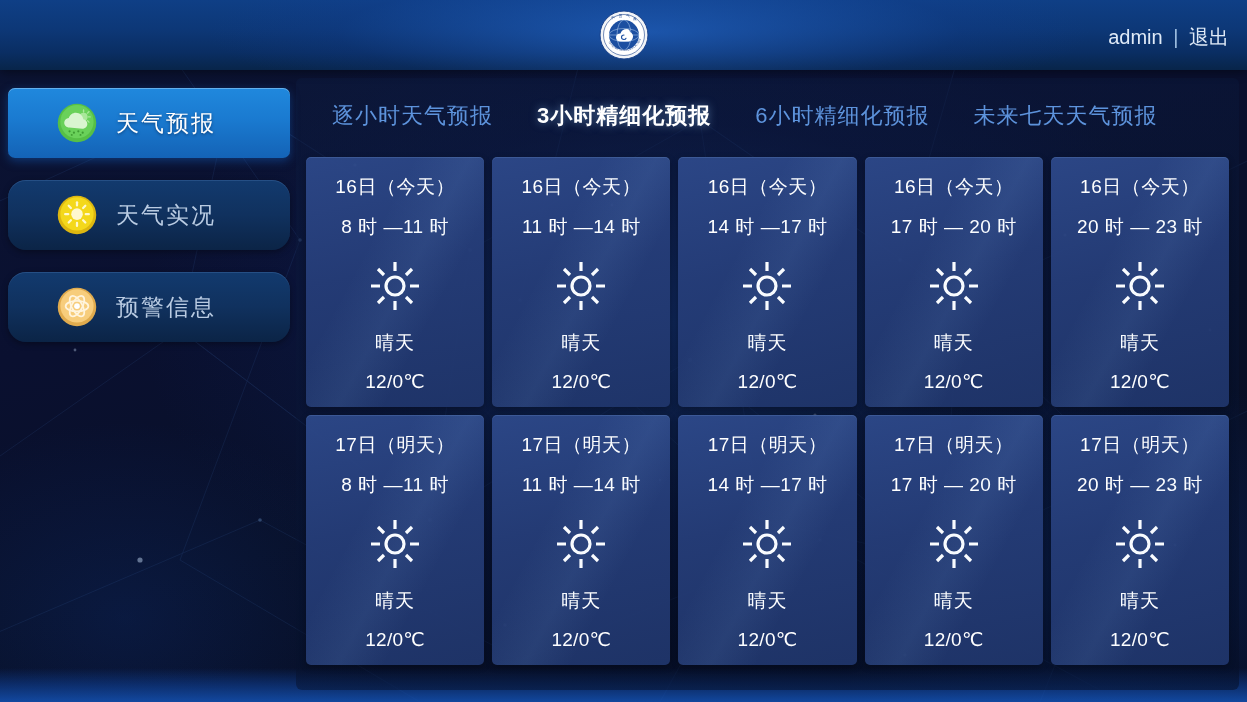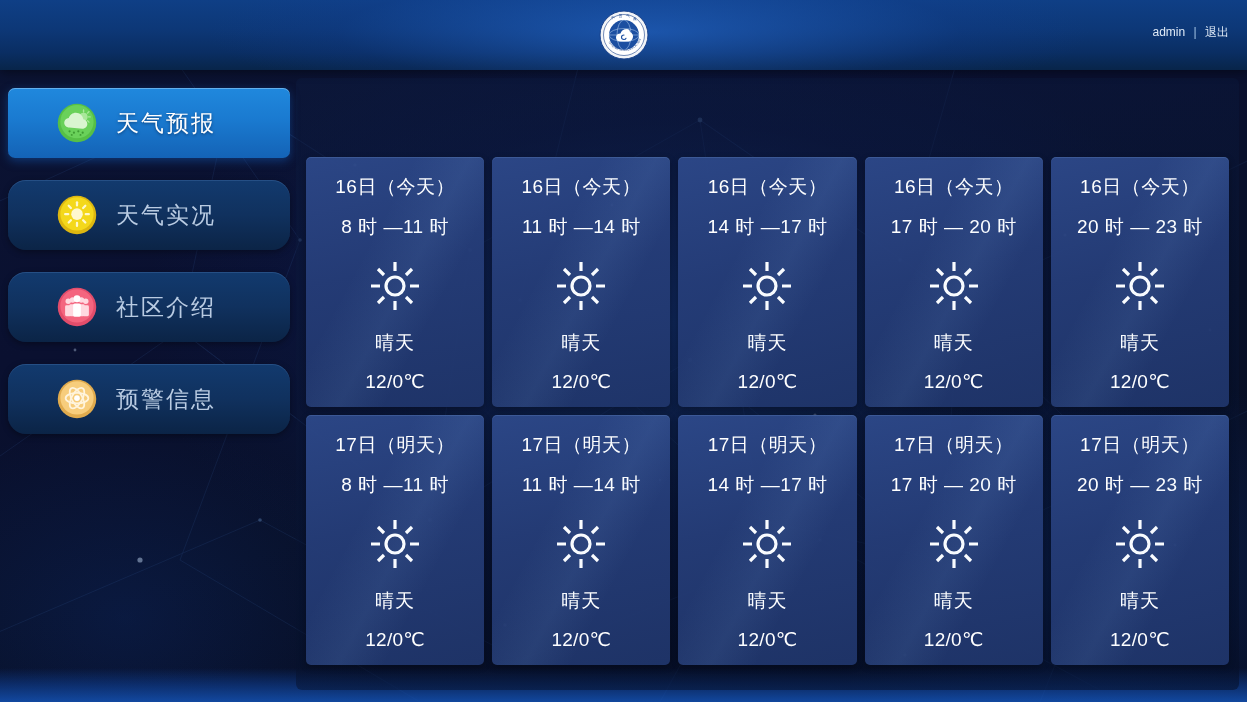--- a/index.html
+++ b/index.html
@@ -39,21 +39,21 @@
     display:flex; align-items:center; justify-content:center; gap:11px;
   }
   .logo { width:50px; height:50px; flex:none; }
   .header-title {
     font-size:28px; font-weight:bold; color:#ffffff; white-space:nowrap;
     letter-spacing:1.2px;
     text-shadow:0 0 10px rgba(120,190,255,.55), 0 1px 2px rgba(0,0,0,.6);
   }
   .header-user {
     position:absolute; right:18px; top:24px;
-    color:#dfeaf7; font-size:12px; white-space:nowrap;
+    color:#dfeaf7; font-size:20px; white-space:nowrap;
   }
   .header-user .sep { color:#9fc0e2; margin:0 5px; }
   .header-user .lnk { cursor:pointer; }
 
   
   .sidebar {
     position:absolute; left:8px; top:88px; width:282px;
     display:flex; flex-direction:column; gap:22px; z-index:5;
   }
   .nav-item {
@@ -247,59 +247,44 @@
           <line x1="14.5" y1="13.5" x2="17" y2="16"></line>
             <line x1="31" y1="30" x2="33.5" y2="32.5"></line>
           <line x1="14.5" y1="32.5" x2="17" y2="30"></line>
             <line x1="31" y1="16" x2="33.5" y2="13.5"></line>
         </g>
       </svg>
       <span class="nav-label">天气实况</span>
     </div>
 
 
-    <div class="nav-item inactive">
-      <svg class="nav-icon" viewBox="0 0 48 48">
-        <circle cx="24" cy="24" r="22" fill="#e24d6b"></circle>
-        <circle cx="24" cy="22.8" r="19" fill="#f4657f"></circle>
-        <g fill="#ffd9e0">
-          <circle cx="14" cy="17.5" r="3.1"></circle>
-            <rect x="10.4" y="22" width="7.2" height="12.5" rx="1.6"></rect>
-          <circle cx="34" cy="17.5" r="3.1"></circle>
-            <rect x="30.4" y="22" width="7.2" height="12.5" rx="1.6"></rect>
-          <circle cx="19" cy="16" r="3.2"></circle>
-            <rect x="15.3" y="20.8" width="7.4" height="13.7" rx="1.6"></rect>
-          <circle cx="29" cy="16" r="3.2"></circle>
-            <rect x="25.3" y="20.8" width="7.4" height="13.7" rx="1.6"></rect>
-        </g>
-        <g fill="#ffffff">
-          <circle cx="24" cy="14.6" r="3.9"></circle>
-            <rect x="19.6" y="20" width="8.8" height="15" rx="1.8"></rect>
-        </g>
-      </svg>
-      <span class="nav-label">社区介绍</span>
-    </div>
 
     <div class="nav-item inactive">
       <svg class="nav-icon" viewBox="0 0 48 48">
         <circle cx="24" cy="24" r="22" fill="#e0ab4e"></circle>
         <circle cx="24" cy="22.8" r="19" fill="#f7cd7c"></circle>
         <g fill="none" stroke="#fff4dd" stroke-width="2">
           <ellipse cx="24" cy="23" rx="13" ry="6"></ellipse>
           <ellipse cx="24" cy="23" rx="13" ry="6" transform="rotate(60 24 23)"></ellipse>
           <ellipse cx="24" cy="23" rx="13" ry="6" transform="rotate(120 24 23)"></ellipse>
         </g>
         <circle cx="24" cy="23" r="3.2" fill="#ffffff"></circle>
       </svg>
       <span class="nav-label">预警信息</span>
     </div>
   </div>
 
   <div class="content">
 
+    <div class="tabs">
+      <div class="tab inactive">逐小时天气预报</div>
+      <div class="tab active">3小时精细化预报</div>
+      <div class="tab inactive">6小时精细化预报</div>
+      <div class="tab inactive">未来七天天气预报</div>
+    </div>
 
     <div class="cards">
 
       <div class="card">
         <div class="card-day">16日（今天）</div>
         <div class="card-time">8 时 —11 时</div>
         <svg class="card-icon" viewBox="0 0 52 52">
           <circle cx="26" cy="26" r="9" fill="none" stroke="#ffffff" stroke-width="3.2"></circle>
           <g stroke="#ffffff" stroke-width="3.2" stroke-linecap="butt">
             <line x1="26" y1="2" x2="26" y2="11"></line>

